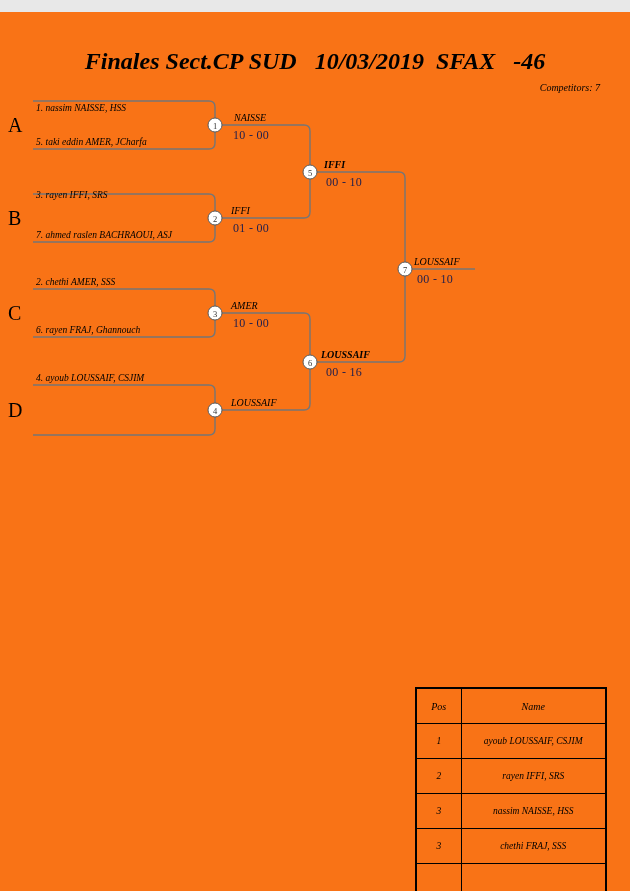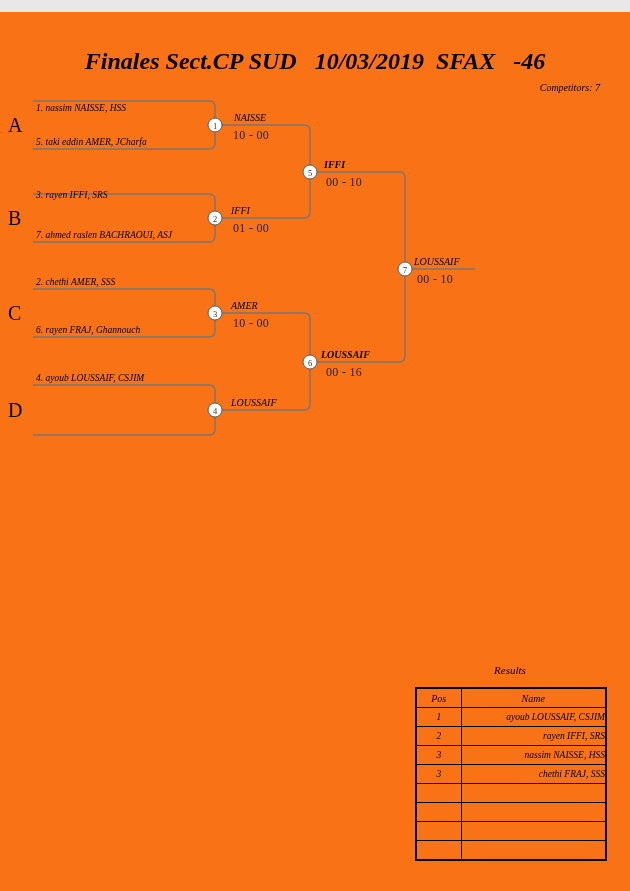--- a/index.html
+++ b/index.html
@@ -81,32 +81,32 @@
     position: absolute;
     left: 415px; top: 675px;
     width: 190px;
     border-collapse: collapse;
     border: 2px solid #000;
     table-layout: fixed;
   }
   table.results td, table.results th {
     border: 1.5px solid #000;
     height: 18px;
-    padding: 0;
+    padding: 8px;
     font-weight: normal;
     font-style: italic;
     font-size: 9.5px;
     overflow: hidden;
     white-space: nowrap;
   }
   table.results col.c-pos { width: 45px; }
   table.results col.c-name { width: 145px; }
   table.results th { font-size: 10px; text-align: center; }
   td.pos { text-align: center; }
-  td.name { text-align: right; padding-left: 8px; }
+  td.name { text-align: center; padding-left: 8px; }
 </style>
 </head>
 <body>
 
 <div class="page">
 
   <div class="title">Finales Sect.CP SUD   10/03/2019  SFAX   -46</div>
   <div class="competitors">Competitors: 7</div>
 
   <svg class="bracket-svg" width="630" height="470" viewBox="0 0 630 470">
@@ -179,21 +179,20 @@
 
   <div class="wname bold" style="left:324px;top:147px">IFFI</div>
   <div class="score" style="left:326px;top:163px">00 - 10</div>
 
   <div class="wname bold" style="left:321px;top:337px">LOUSSAIF</div>
   <div class="score" style="left:326px;top:353px">00 - 16</div>
 
   <div class="wname" style="left:414px;top:244px">LOUSSAIF</div>
   <div class="score" style="left:417px;top:260px">00 - 10</div>
 
-  <div class="results-title">Results</div>
   <table class="results">
     <colgroup>
         <col class="c-pos">
         <col class="c-name">
       </colgroup>
     <tbody>
         <tr>
       <th>Pos</th>
       <th>Name</th>
     </tr>

